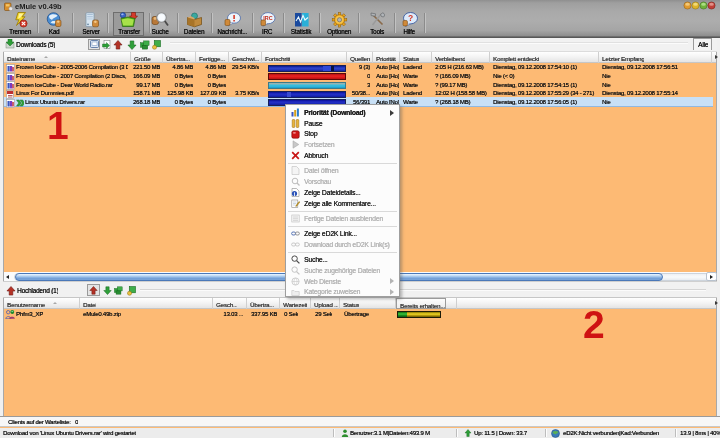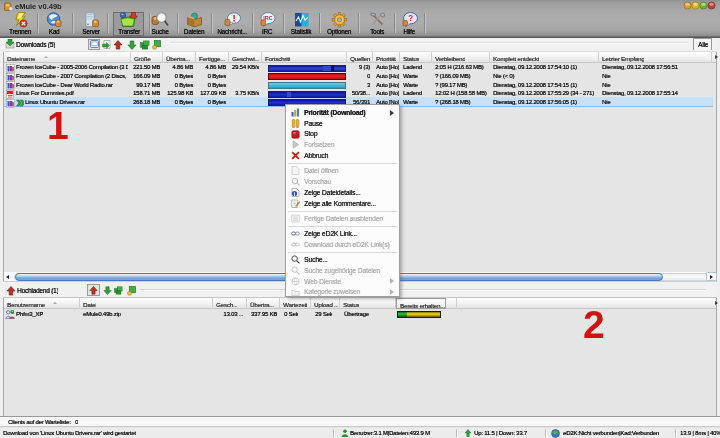--- a/index.html
+++ b/index.html
@@ -1,15 +1,15 @@
 <!DOCTYPE html>
 <html><head><meta charset="utf-8">
 <style>
 html,body{margin:0;padding:0}
-#w{position:relative;width:720px;height:438px;background:#e5e5e5;font-family:"Liberation Sans",sans-serif;overflow:hidden}
+#w{position:relative;width:720px;height:438px;background:#fdba74;font-family:"Liberation Sans",sans-serif;overflow:hidden}
 .a{position:absolute}
 .t{position:absolute;font-size:6px;letter-spacing:-0.22px;color:#151515;white-space:nowrap;overflow:hidden}
 .tr{text-align:right}
 .t,.hlab,.lab,.mtxt{text-shadow:0.3px 0 0 currentColor}
 .hcell{position:absolute;top:0;height:11px;border-right:1px solid #cfcfcf;box-sizing:border-box}
 .hlab{position:absolute;top:2.5px;left:3px;font-size:6.2px;letter-spacing:-0.2px;color:#3a3a3a;white-space:nowrap;overflow:hidden}
 .lab{position:absolute;font-size:6.3px;letter-spacing:-0.18px;color:#0c0c0c;text-align:center;white-space:nowrap}
 .sep{position:absolute;top:13px;height:20px;width:1px;background:#8b8b8b;box-shadow:1px 0 0 #c2c2c2}
 .mi{position:absolute;left:0;width:100%;height:11px}
 .mtxt{position:absolute;left:18px;top:1.8px;font-size:6.8px;letter-spacing:-0.18px;white-space:nowrap}

